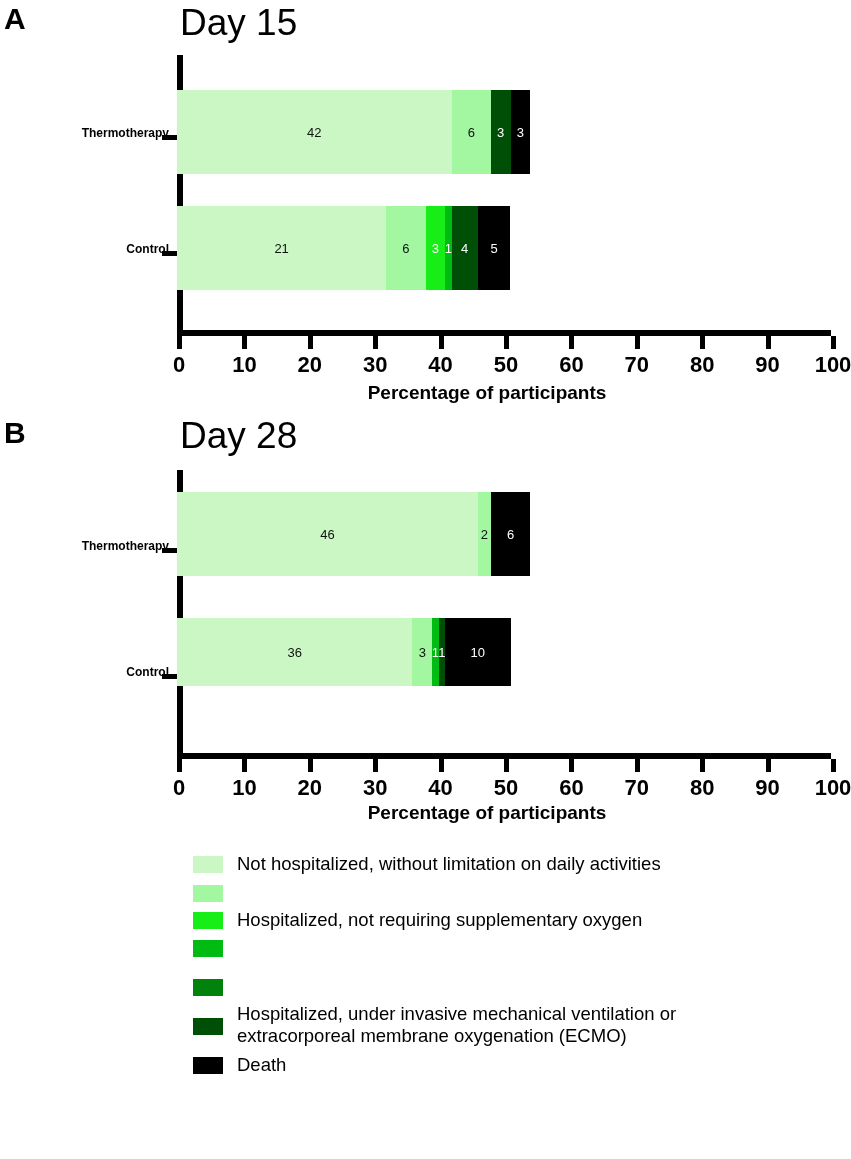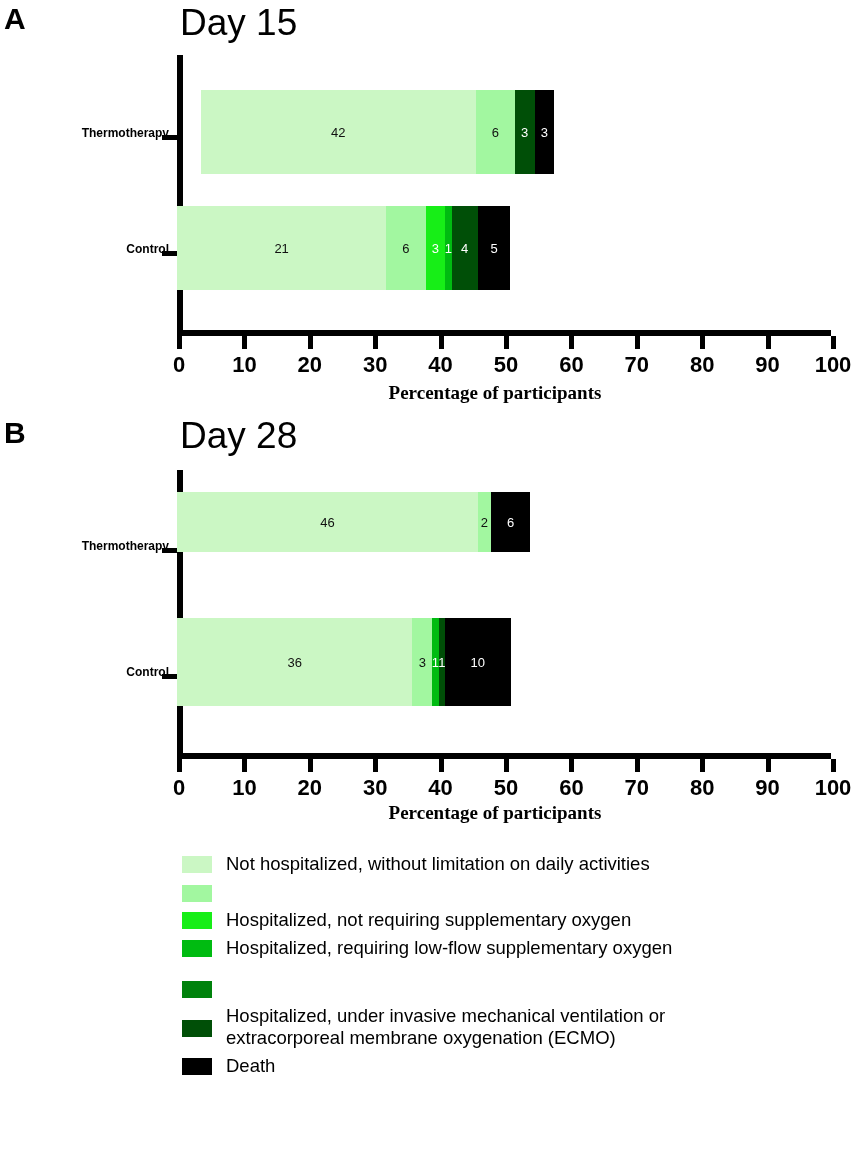--- a/index.html
+++ b/index.html
@@ -84,22 +84,22 @@
     width: 16px;
     height: 5px;
     background: #000;
   }
   .axis-title {
     position: absolute;
     font-size: 19px;
     font-weight: bold;
     text-align: center;
     width: 654px;
-    left: 168px;
-    font-family: Liberation Serif, serif;
+    left: 160px;
+    font-family: Liberation Sans, sans-serif;
   }
 
   .bar {
     position: absolute;
     left: 0;
     display: flex;
     align-items: stretch;
   }
   .seg {
     position: relative;
@@ -122,20 +122,21 @@
   #legend {
     position: absolute;
     left: 182px;
     top: 853px;
     width: 620px;
   }
   .legend-row {
     display: flex;
     align-items: flex-start;
     margin-bottom: 7px;
+    margin-left: 11px;
   }
   .legend-swatch {
     flex: 0 0 auto;
     width: 30px;
     height: 17px;
     margin-top: 3px;
     margin-right: 14px;
   }
   .legend-swatch.two-line { margin-top: 15px; }
   .legend-text {
@@ -157,21 +158,21 @@
     <div class="y-axis-line" style="height:275px;"></div>
     <div class="x-axis-line" style="top:275px;"></div>
     <div class="y-tick" style="top:80px;"></div>
     <div class="y-tick" style="top:196px;"></div>
   </div>
 
   <div class="cat-label" style="top:126px; right:682px;">Thermotherapy</div>
   <div class="cat-label" style="top:242px; right:682px;">Control</div>
 
   <div id="bars-a">
-      <div class="bar" style="top: 90px; left: 177px; height: 84px; padding-left: 24px;">
+      <div class="bar" style="top: 90px; left: 177px; height: 84px;">
         <div class="seg" style="width: 274.68px; background: rgb(203, 247, 196);">
           <span class="seg-label on-light">42</span>
         </div>
         <div class="seg" style="width: 39.24px; background: rgb(162, 247, 160);">
           <span class="seg-label on-light">6</span>
         </div>
         <div class="seg" style="width: 19.62px; background: rgb(0, 79, 7);">
           <span class="seg-label on-dark">3</span>
         </div>
         <div class="seg" style="width: 19.62px; background: rgb(0, 0, 0);">
@@ -235,32 +236,32 @@
     <div class="y-axis-line" style="height:283px;"></div>
     <div class="x-axis-line" style="top:283px;"></div>
     <div class="y-tick" style="top:78px;"></div>
     <div class="y-tick" style="top:204px;"></div>
   </div>
 
   <div class="cat-label" style="top:135px; right:682px;">Thermotherapy</div>
   <div class="cat-label" style="top:261px; right:682px;">Control</div>
 
   <div id="bars-b">
-      <div class="bar" style="top: 88px; left: 177px; height: 60px;">
+      <div class="bar" style="top: 88px; left: 177px; height: 84px;">
         <div class="seg" style="width: 300.84px; background: rgb(203, 247, 196);">
           <span class="seg-label on-light">46</span>
         </div>
         <div class="seg" style="width: 13.08px; background: rgb(162, 247, 160);">
           <span class="seg-label on-light">2</span>
         </div>
         <div class="seg" style="width: 39.24px; background: rgb(0, 0, 0);">
           <span class="seg-label on-dark">6</span>
         </div>
       </div>
-      <div class="bar" style="top: 214px; left: 177px; height: 88px;">
+      <div class="bar" style="top: 214px; left: 177px; height: 68px;">
         <div class="seg" style="width: 235.44px; background: rgb(203, 247, 196);">
           <span class="seg-label on-light">36</span>
         </div>
         <div class="seg" style="width: 19.62px; background: rgb(162, 247, 160);">
           <span class="seg-label on-light">3</span>
         </div>
         <div class="seg" style="width: 6.54px; background: rgb(0, 187, 17);">
           <span class="seg-label on-dark">1</span>
         </div>
         <div class="seg" style="width: 6.54px; background: rgb(0, 79, 7);">
@@ -306,21 +307,20 @@
     </div>
     <div class="legend-row">
       <div class="legend-swatch" style="background: rgb(162, 247, 160);"></div>
     </div>
     <div class="legend-row">
       <div class="legend-swatch" style="background: rgb(23, 238, 23);"></div>
       <div class="legend-text">Hospitalized, not requiring supplementary oxygen</div>
     </div>
     <div class="legend-row">
       <div class="legend-swatch" style="background: rgb(0, 187, 17);"></div>
-      <div class="legend-text">Hospitalized, requiring low-flow supplementary oxygen</div>
     </div>
     <div class="legend-row">
       <div class="legend-swatch two-line" style="background: rgb(0, 130, 12);"></div>
     </div>
     <div class="legend-row">
       <div class="legend-swatch two-line" style="background: rgb(0, 79, 7);"></div>
       <div class="legend-text">Hospitalized, under invasive mechanical ventilation or
 extracorporeal membrane oxygenation (ECMO)</div>
     </div>
     <div class="legend-row">

